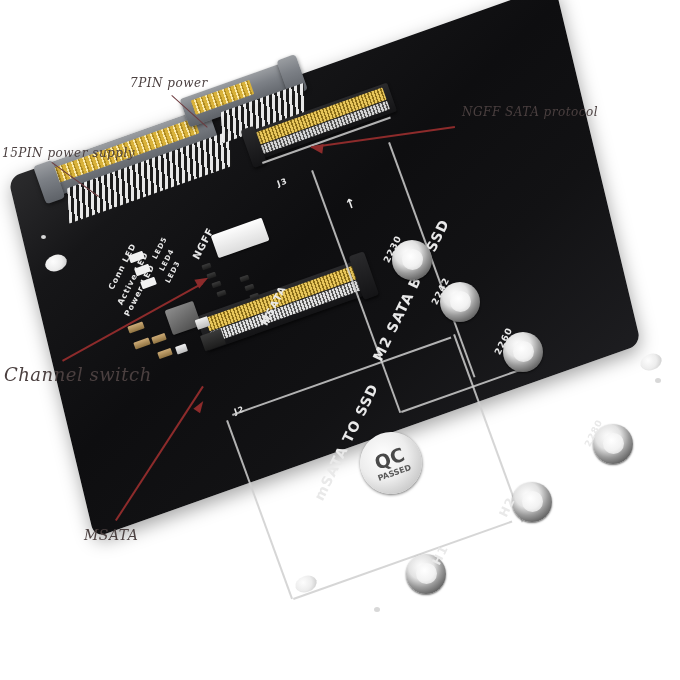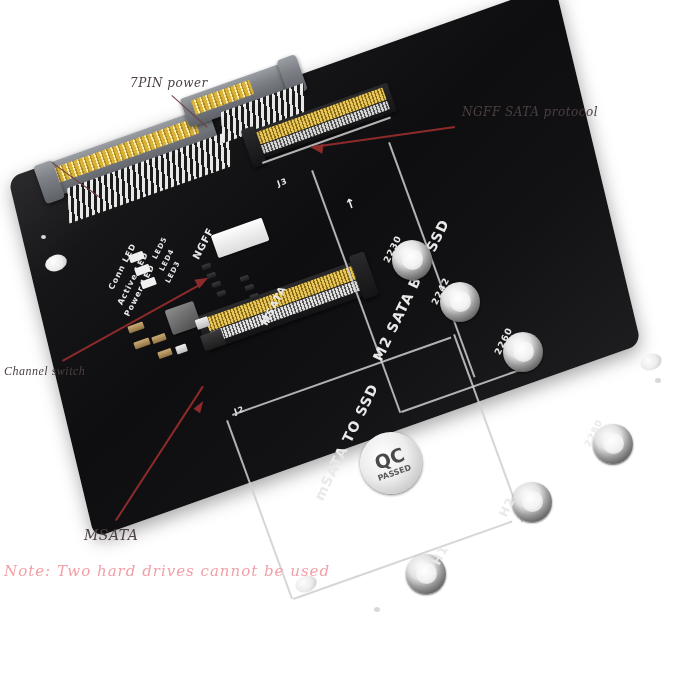--- a/index.html
+++ b/index.html
@@ -267,35 +267,35 @@
 
     <div class="qc" style="left:360px;top:432px;width:62px;height:62px;transform:rotate(-19.5deg);">
       <div class="qc-main" style="font-size:19px;">QC</div>
       <div class="qc-sub" style="font-size:8px;margin-top:2px;">PASSED</div>
     </div>
   </div>
 
   <div class="anno" style="left:130px;top:76px;font-size:12px;">7PIN power</div>
   <div class="leader" style="left:172px;top:95px;width:48px;transform:rotate(42deg);"></div>
 
+  <div class="anno" style="left:2px;top:146px;font-size:12px;">15PIN power supply</div>
   <div class="leader" style="left:52px;top:162px;width:58px;transform:rotate(36deg);"></div>
 
   <div class="anno" style="left:462px;top:63px;font-size:12px;margin-top:42px;">NGFF SATA protocol</div>
   <div class="leader thick" style="left:455px;top:128px;width:145px;transform:rotate(172deg);"></div>
   <div style="position:absolute;left:310px;top:143px;width:0;height:0;
               border-top:5px solid transparent;border-bottom:5px solid transparent;
               border-right:13px solid #8d2b2b;transform:rotate(8deg);"></div>
 
-  <div class="anno" style="left:4px;top:364px;font-size:12px;font-family:Liberation Serif, serif;">Channel switch</div>
+  <div class="anno" style="left:4px;top:364px;font-size:18px;">Channel switch</div>
   <div class="leader thick" style="left:62px;top:360px;width:160px;transform:rotate(-29deg);"></div>
   <div style="position:absolute;left:196px;top:276px;width:0;height:0;
               border-top:5px solid transparent;border-bottom:5px solid transparent;
               border-left:13px solid #8d2b2b;transform:rotate(-29deg);"></div>
 
   <div class="anno" style="left:84px;top:527px;font-size:14px;">MSATA</div>
   <div class="leader thick" style="left:115px;top:520px;width:160px;transform:rotate(-57deg);"></div>
   <div style="position:absolute;left:196px;top:400px;width:0;height:0;
               border-left:4px solid transparent;border-right:4px solid transparent;
               border-bottom:12px solid #8d2b2b;transform:rotate(33deg);"></div>
 
-  <div class="note" style="left:4px;top:562px;font-size:15px;">Note: Two hard drives cannot be used</div>
 
 </div>
 
 </body></html>

